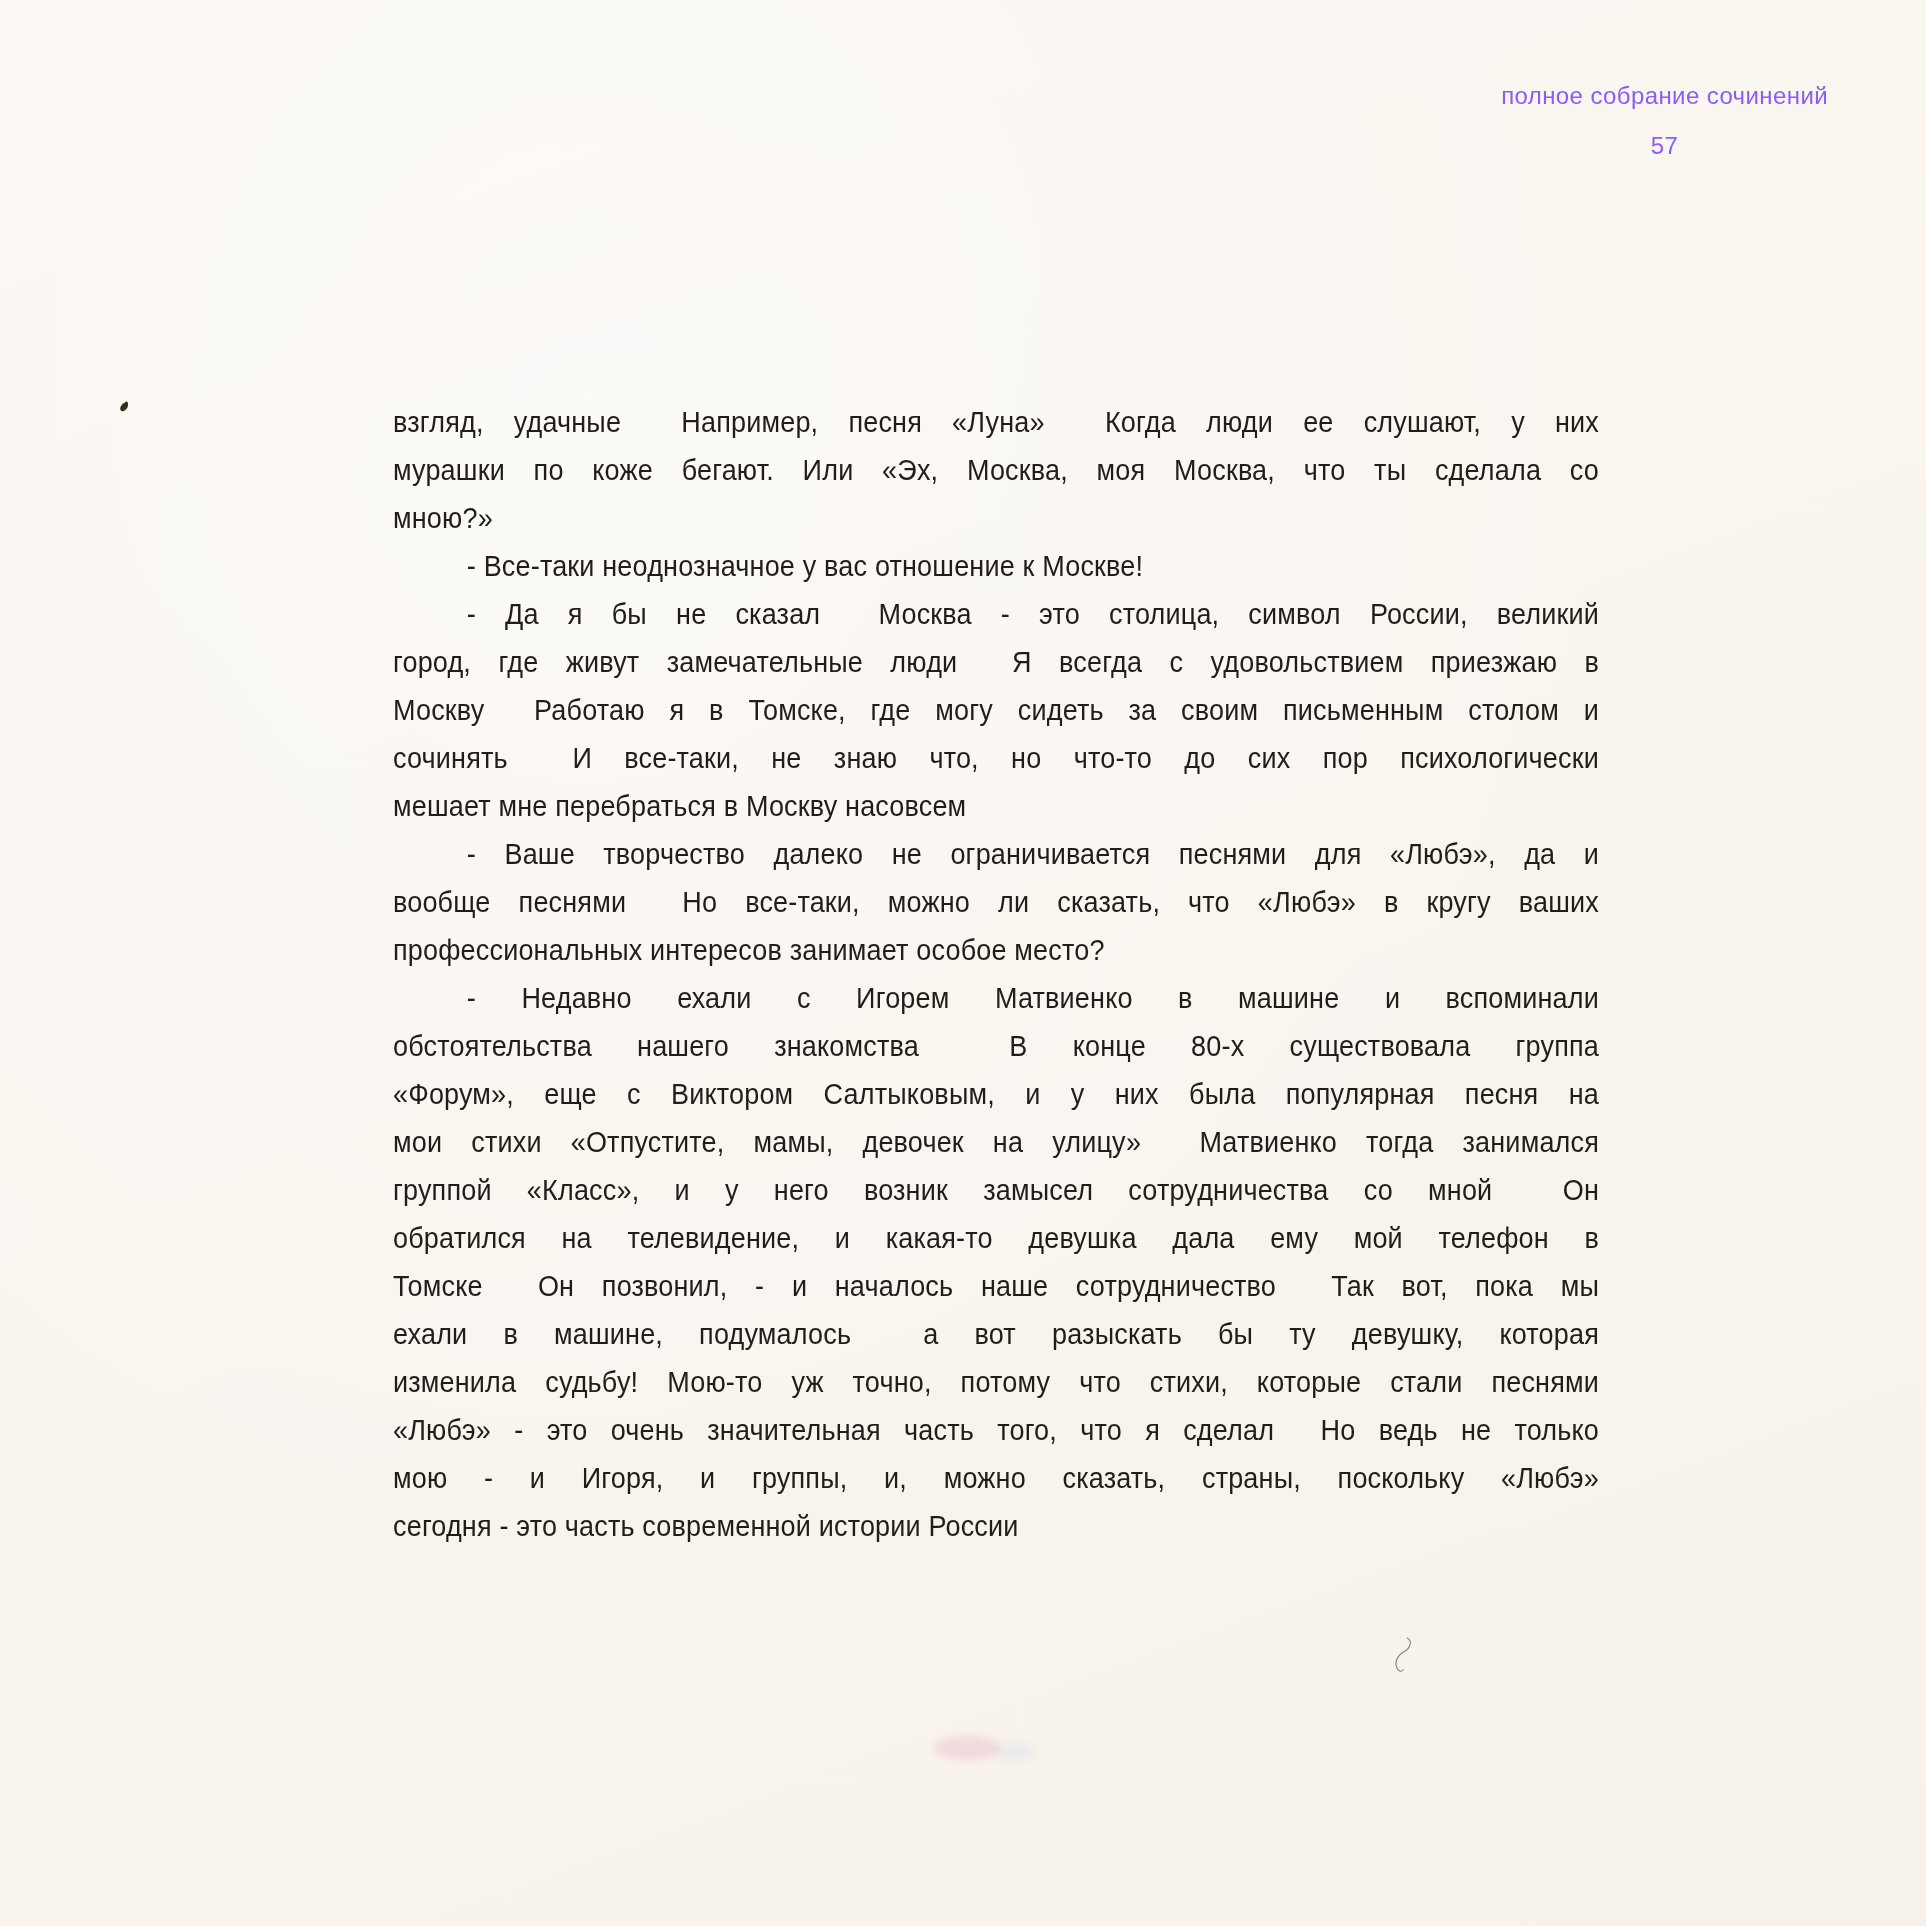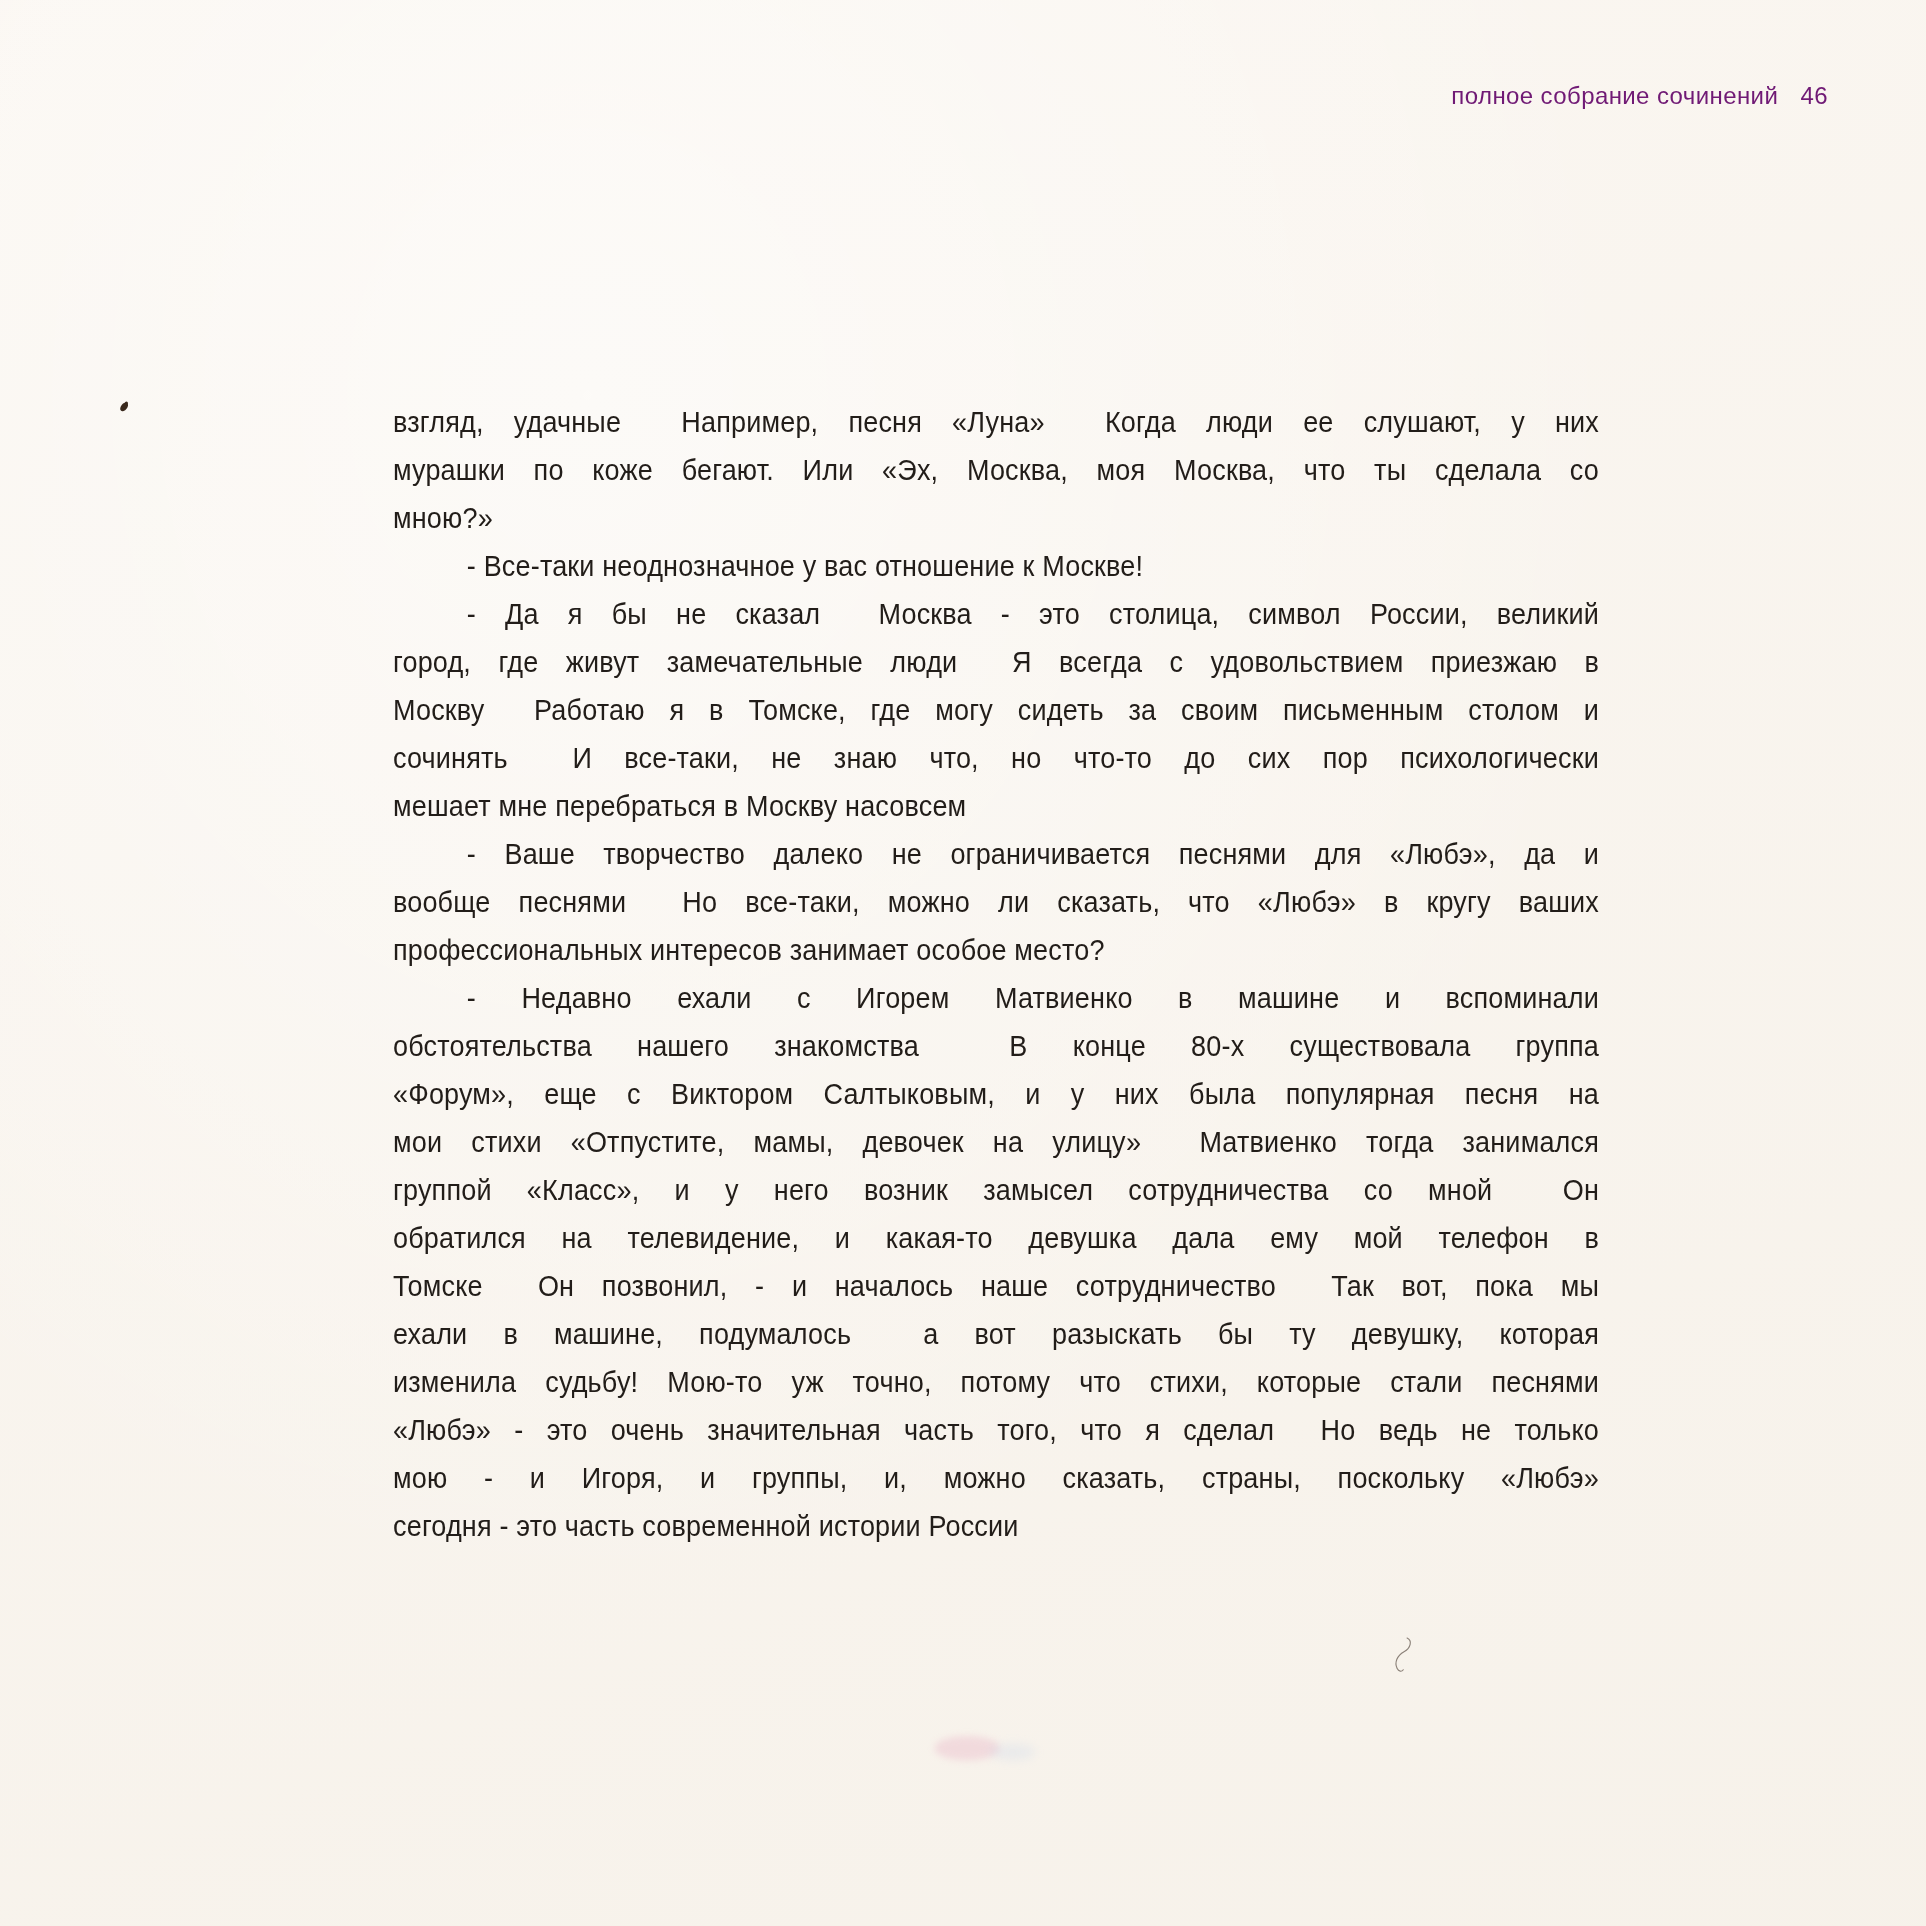--- a/index.html
+++ b/index.html
@@ -16,23 +16,24 @@
     background:
       radial-gradient(ellipse at 30% 20%, rgba(255,255,255,0.5) 0%, rgba(255,255,255,0) 55%),
       linear-gradient(160deg, rgba(251,247,242,0.9) 0%, rgba(246,241,233,0.9) 100%);
     pointer-events: none;
   }
   .page-header {
     position: absolute;
     top: 82px; right: 130px;
     display: flex; align-items: center; gap: 22.3px;
     font-size: 24px;
-    color: #701a75;
+    color: #8b5cf6;
     letter-spacing: 0.4px;
     white-space: nowrap;
+    flex-direction: column;
   }
   .body-text {
     position: absolute;
     left: 393px; top: 398px;
     width: 1340px;
     transform: scaleX(0.9);
     transform-origin: 0 0;
     font-size: 30px;
     line-height: 48px;
     color: #221d19;
@@ -53,21 +54,21 @@
   .hair-mark { left: 1387px; top: 1635px; }
   .smudge { left: 921px; top: 1718px; }
 </style>
 </head>
 <body style="background: rgb(249, 245, 239); color: rgb(34, 29, 25);">
 
 <div class="paper-vignette"></div>
 
 <header class="page-header">
   <span>полное собрание сочинений</span>
-  <span>46</span>
+  <span>57</span>
 </header>
 
 <main class="body-text">
     <div class="para">
       <div class="line">взгляд, удачные&nbsp; Например, песня «Луна»&nbsp; Когда люди ее слушают, у них</div>
       <div class="line">мурашки по коже бегают. Или «Эх, Москва, моя Москва, что ты сделала со</div>
       <div class="line last">мною?»</div>
     </div>
     <div class="para">
       <div class="line last indent">- Все-таки неоднозначное у вас отношение к Москве!</div>

